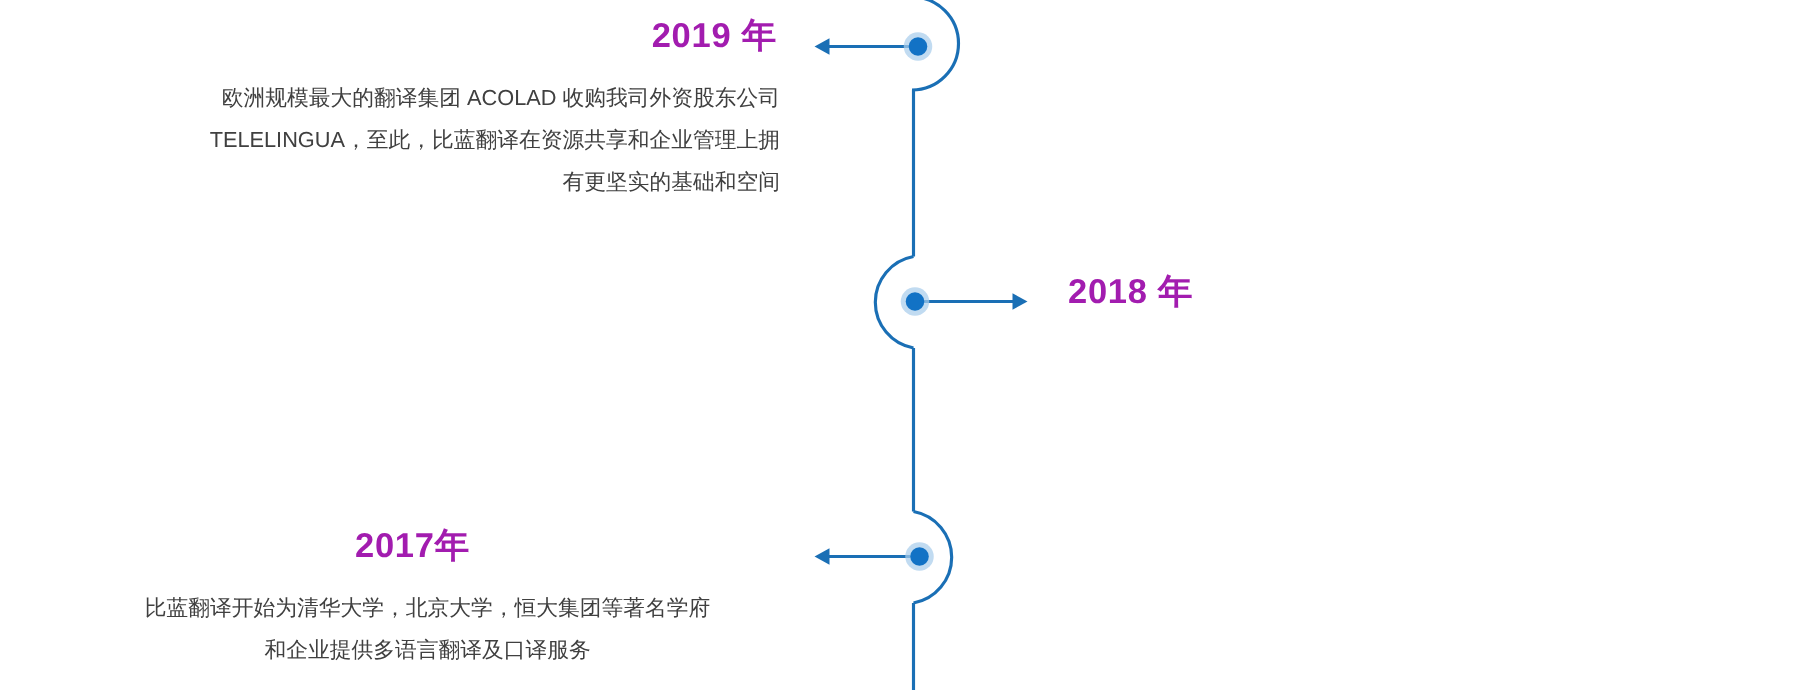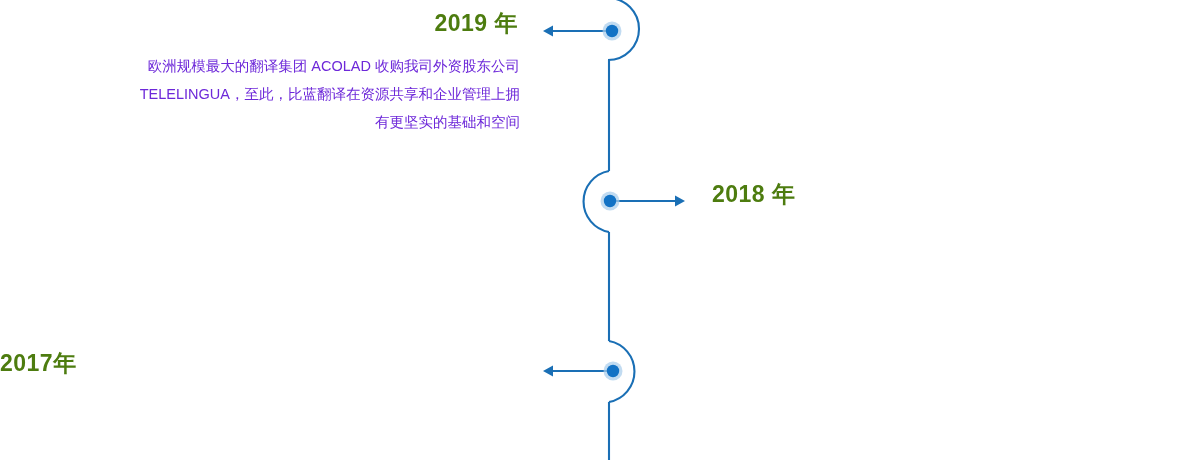--- a/index.html
+++ b/index.html
@@ -19,29 +19,29 @@
     left: 0; top: 0;
     width: 1200px; height: 460px;
     pointer-events: none;
   }
 
   .entry { position: absolute; }
 
   .year-label {
     font-size: 23px;
     font-weight: bold;
-    color: #4d7c0f;
+    color: #a21caf;
     letter-spacing: 0.5px;
     line-height: 1;
     white-space: nowrap;
   }
 
   .desc {
     font-size: 14.5px;
-    color: #6d28d9;
+    color: #404040;
     line-height: 28px;
     white-space: pre-line;
     font-weight: normal;
   }
 
   
   #entry-2019 {
     left: 0px; top: 12px;
     width: 520px;
     text-align: right;
@@ -52,23 +52,23 @@
   
   #entry-2018 {
     left: 712px; top: 183px;
     width: 470px;
     text-align: left;
   }
   #entry-2018 .year-label { margin-bottom: 3px; }
 
   
   #entry-2017 {
-    left: 0px; top: 352px;
+    left: 16px; top: 352px;
     width: 520px;
-    text-align: left;
+    text-align: center;
   }
   #entry-2017 .year-label { margin-bottom: 17px; padding-right: 2px; }
   #entry-2017 .desc { padding-left: 18px; }
 </style>
 </head>
 <body>
 
 <svg id="timeline-canvas" viewBox="0 0 1200 460" width="1200" height="460" xmlns="http://www.w3.org/2000/svg">
 
   <g fill="none" stroke="#1a6fb5" stroke-width="2.1" stroke-linecap="butt">
@@ -114,13 +114,15 @@
 TELELINGUA，至此，比蓝翻译在资源共享和企业管理上拥
 有更坚实的基础和空间</div>
 </div>
 
 <div class="entry" id="entry-2018">
   <div class="year-label">2018 年</div>
 </div>
 
 <div class="entry" id="entry-2017">
   <div class="year-label">2017年</div>
+  <div class="desc">比蓝翻译开始为清华大学，北京大学，恒大集团等著名学府
+和企业提供多语言翻译及口译服务</div>
 </div>
 
 </body></html>

